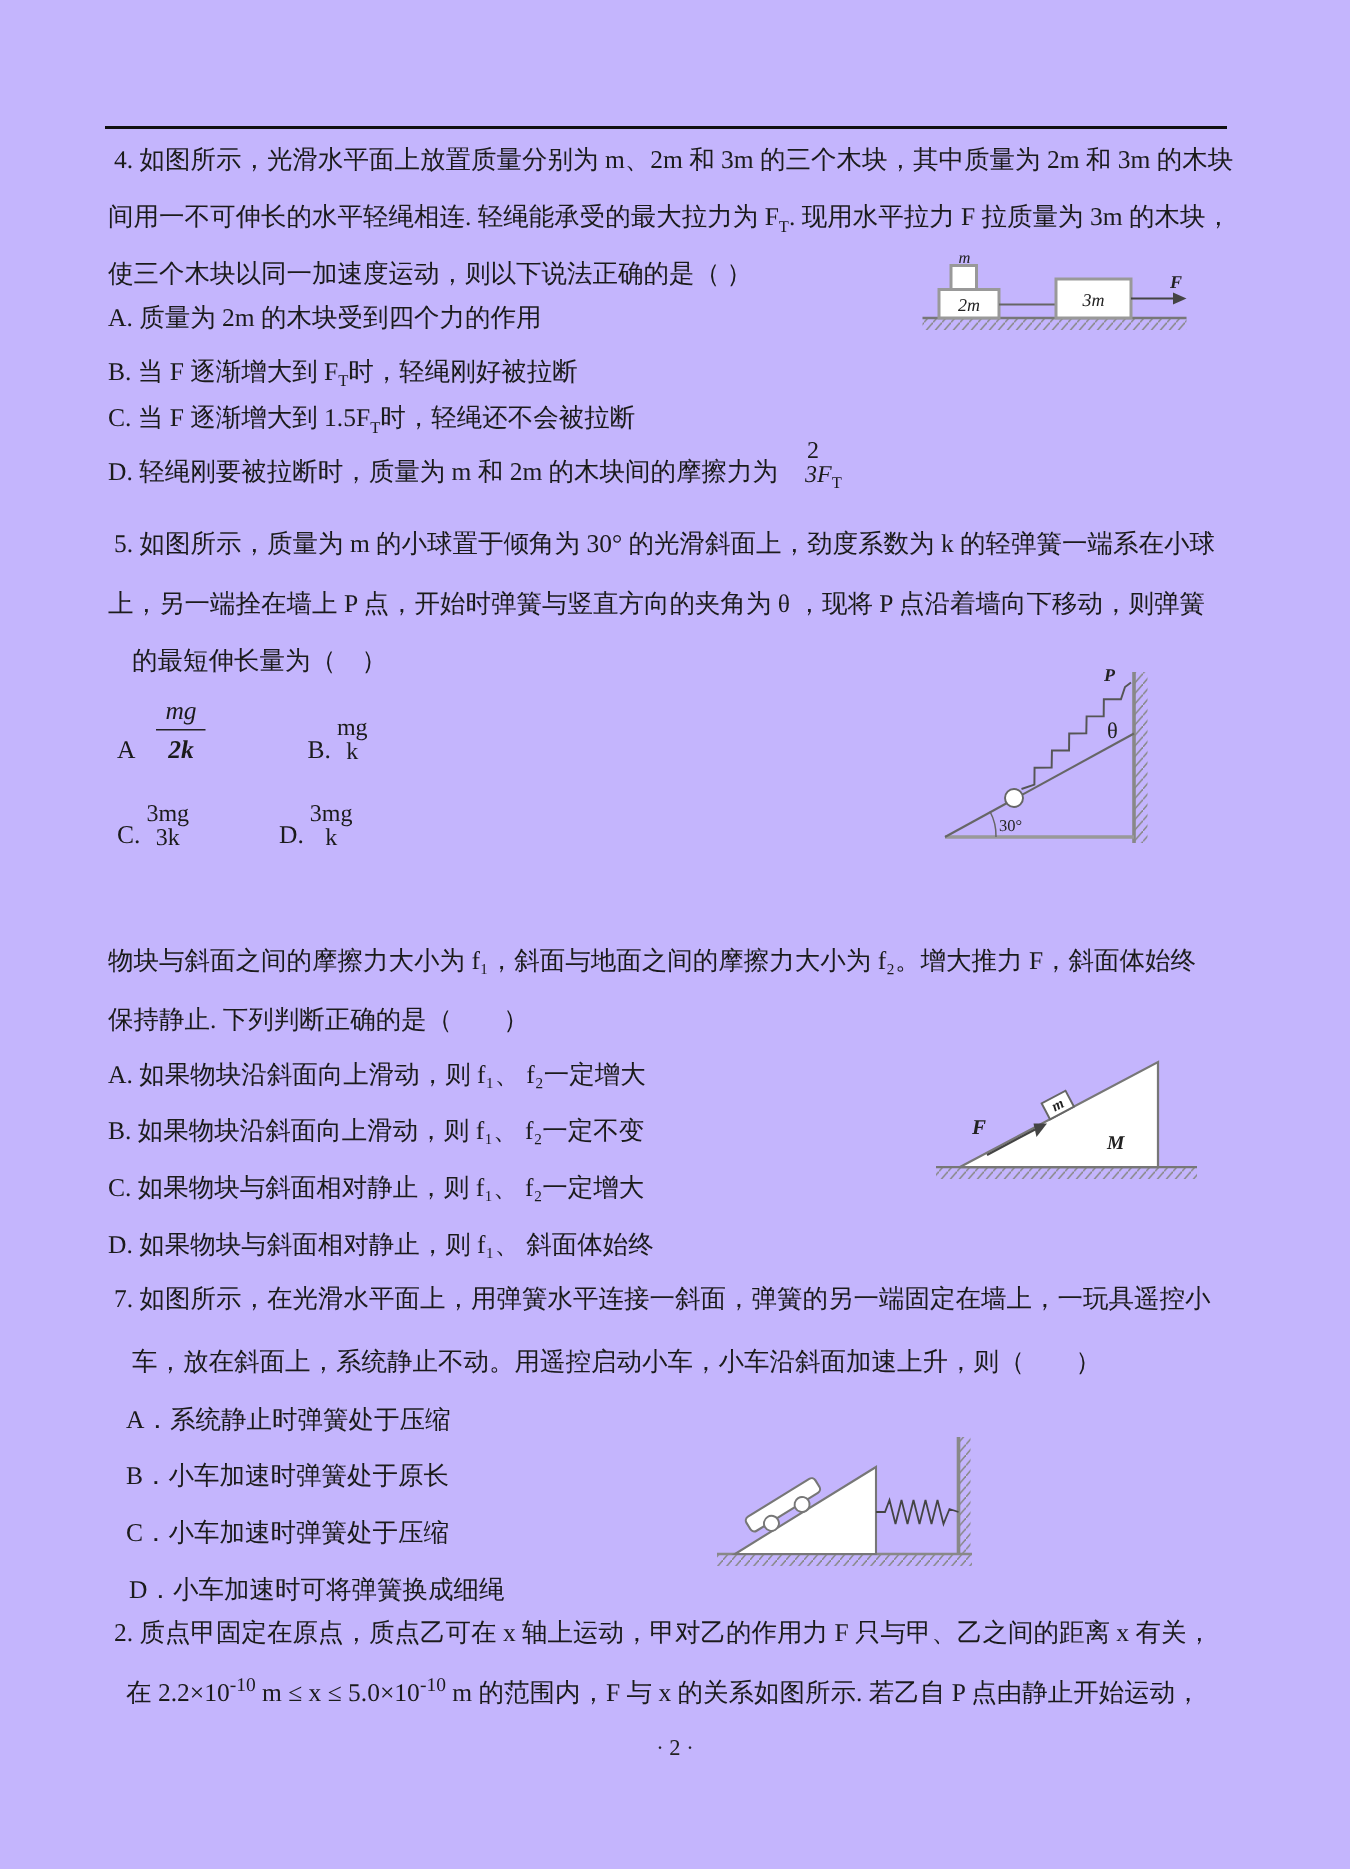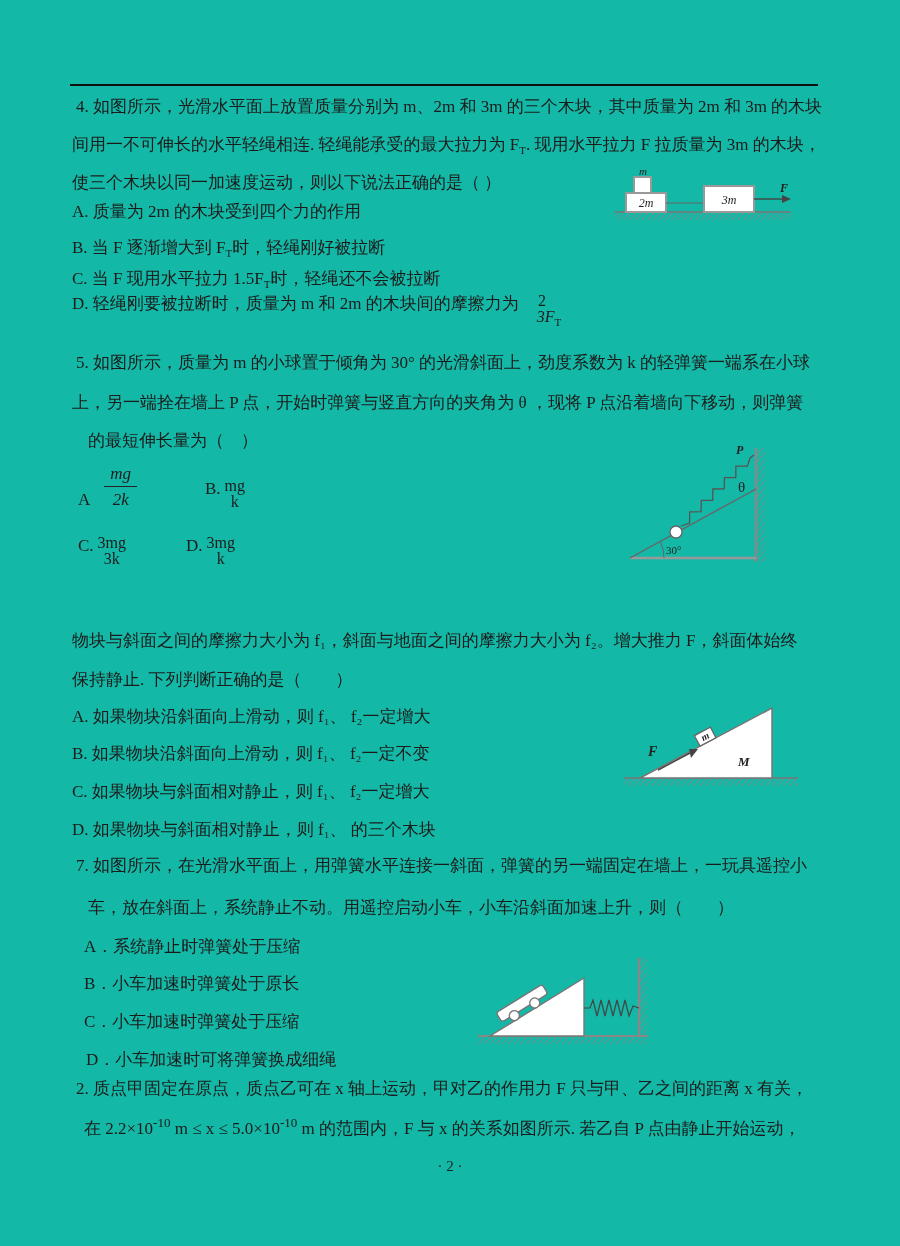--- a/index.html
+++ b/index.html
@@ -1,50 +1,50 @@
 <!DOCTYPE html>
 <html><head>
 <meta charset="utf-8">
 <style>
   html,body{margin:0;padding:0;background:#ffffff;}
   .page{
-    position:relative;width:900px;height:1246px;background:#14b8a6;
+    position:relative;width:900px;height:1246px;background:#c4b5fd;
     font-family:"Liberation Serif","DejaVu Serif",serif;color:#1b1b1b;
     overflow:hidden;
   }
   .hrule{position:absolute;left:70px;top:84px;width:748px;height:2px;background:#111;}
   .t{position:absolute;white-space:nowrap;font-size:17px;line-height:1.25;}
   .t i{font-style:italic;margin-left:14px;}
   sub.sb{font-size:11px;line-height:0;}
   sup.sp{font-size:13px;line-height:0;}
-  .optline{display:flex;font-family:Liberation Serif, serif;}
+  .optline{display:flex;align-items:flex-end;font-family:Liberation Serif, serif;}
   .stack{display:inline-block;text-align:center;line-height:1.0;margin-left:4px;}
   .stack span{display:block;font-size:16px;}
   .frac{display:inline-block;text-align:center;vertical-align:middle;font-style:italic;font-size:17px;margin-left:14px;}
   .frac .num{display:block;border-bottom:1.5px solid #222;padding:0 6px 2px;}
-  .frac .den{display:block;padding-top:2px;}
+  .frac .den{display:block;padding-top:2px;font-weight:bold;}
   .fig{position:absolute;}
   .fig svg{display:block;}
   .fig text{font-family:"Liberation Serif","DejaVu Serif",serif;}
   .pagenum{position:absolute;left:0;right:0;top:1158px;text-align:center;font-size:15px;color:#222;}
 </style>
 </head>
 <body>
 
 <div class="page">
 
   <div class="hrule"></div>
 
   <div class="t" style="left:76px;top:96px">4. 如图所示，光滑水平面上放置质量分别为 m、2m 和 3m 的三个木块，其中质量为 2m 和 3m 的木块</div>
   <div class="t" style="left:72px;top:134px"><span>间用一不可伸长的水平轻绳相连. 轻绳能承受的最大拉力为 F</span><sub class="sb">T</sub><span>. 现用水平拉力 F 拉质量为 3m 的木块，</span></div>
   <div class="t" style="left:72px;top:172px">使三个木块以同一加速度运动，则以下说法正确的是（ ）</div>
 
   <div class="t" style="left:72px;top:201px">A. 质量为 2m 的木块受到四个力的作用</div>
   <div class="t" style="left:72px;top:237px"><span>B. 当 F 逐渐增大到 F</span><sub class="sb">T</sub><span>时，轻绳刚好被拉断</span></div>
-  <div class="t" style="left:72px;top:268px"><span>C. 当 F 现用水平拉力 1.5F</span><sub class="sb">T</sub><span>时，轻绳还不会被拉断</span></div>
+  <div class="t" style="left:72px;top:268px"><span>C. 当 F 逐渐增大到 1.5F</span><sub class="sb">T</sub><span>时，轻绳还不会被拉断</span></div>
   <div class="t optline" style="left:72px;top:293px">
     <span>D. 轻绳刚要被拉断时，质量为 m 和 2m 的木块间的摩擦力为</span>
     <span class="stack">
       <span>2</span>
       <span><i>3F</i><sub class="sb">T</sub></span>
     </span>
   </div>
 
   <div class="fig" style="left:610px;top:166px">
     <svg width="190" height="60" viewBox="0 0 190 60">
@@ -120,21 +120,21 @@
       <text x="114" y="50" font-size="15" fill="#222">θ</text>
     </svg>
   </div>
 
   <div class="t" style="left:72px;top:630px">物块与斜面之间的摩擦力大小为 f₁，斜面与地面之间的摩擦力大小为 f₂。增大推力 F，斜面体始终</div>
   <div class="t" style="left:72px;top:669px">保持静止. 下列判断正确的是（　　）</div>
 
   <div class="t" style="left:72px;top:706px">A. 如果物块沿斜面向上滑动，则 f₁、 f₂一定增大</div>
   <div class="t" style="left:72px;top:743px">B. 如果物块沿斜面向上滑动，则 f₁、 f₂一定不变</div>
   <div class="t" style="left:72px;top:781px">C. 如果物块与斜面相对静止，则 f₁、 f₂一定增大</div>
-  <div class="t" style="left:72px;top:819px">D. 如果物块与斜面相对静止，则 f₁、 的三个木块</div>
+  <div class="t" style="left:72px;top:819px">D. 如果物块与斜面相对静止，则 f₁、 斜面体始终</div>
 
   <div class="fig" style="left:620px;top:690px">
     <svg width="182" height="104" viewBox="0 0 182 104">
       <defs>
         <pattern id="hatch6" patternUnits="userSpaceOnUse" width="6" height="7">
           <path d="M0 7 L6 0" stroke="#888" stroke-width="1"></path>
         </pattern>
       </defs>
       <rect x="4" y="88" width="174" height="8" fill="url(#hatch6)"></rect>
       <line x1="4" y1="88" x2="178" y2="88" stroke="#777" stroke-width="1.5"></line>

